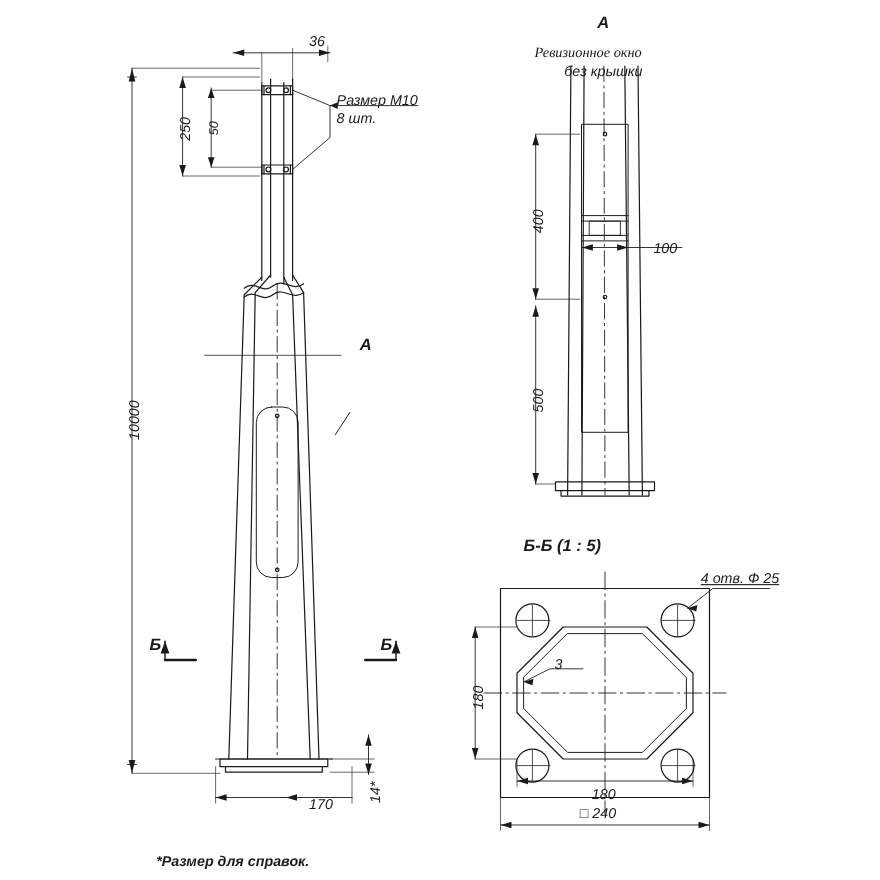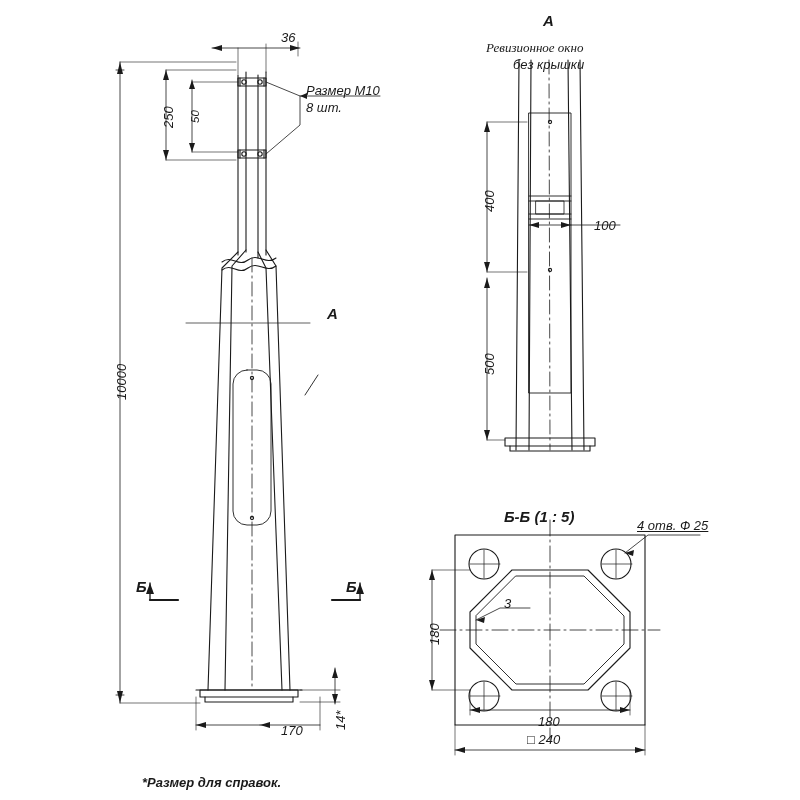--- a/index.html
+++ b/index.html
@@ -232,21 +232,21 @@
   <div class="lbl b lg" style="left:346px; top:578px;">Б</div>
 
   <div class="lbl b lg" style="left:543px; top:12px;">А</div>
   <div class="lbl" style="left:486px; top:40px;font-family:Liberation Serif, serif;">Ревизионное окно</div>
   <div class="lbl" style="left:513px; top:57px;">без крышки</div>
 
   <div class="lbl vert" style="left:482px; top:212px;">400</div>
   <div class="lbl vert" style="left:482px; top:375px;">500</div>
   <div class="lbl" style="left:594px; top:218px;">100</div>
 
-  <div class="lbl b lg" style="left:504px; top:488px;margin-top:20px;">Б-Б (1 : 5)</div>
+  <div class="lbl b lg" style="left:476px; top:488px;">Б-Б (1 : 5)</div>
   <div class="lbl" style="left:637px; top:518px;text-decoration:underline;">4 отв. Ф 25</div>
   <div class="lbl vert" style="left:427px; top:645px;">180</div>
   <div class="lbl" style="left:504px; top:596px;">3</div>
   <div class="lbl" style="left:538px; top:714px;">180</div>
   <div class="lbl" style="left:527px; top:732px;text-align:right;">□ 240</div>
 
   <div class="lbl b" style="left:142px; top:775px;">*Размер для справок.</div>
 </div>
 
 </body></html>

